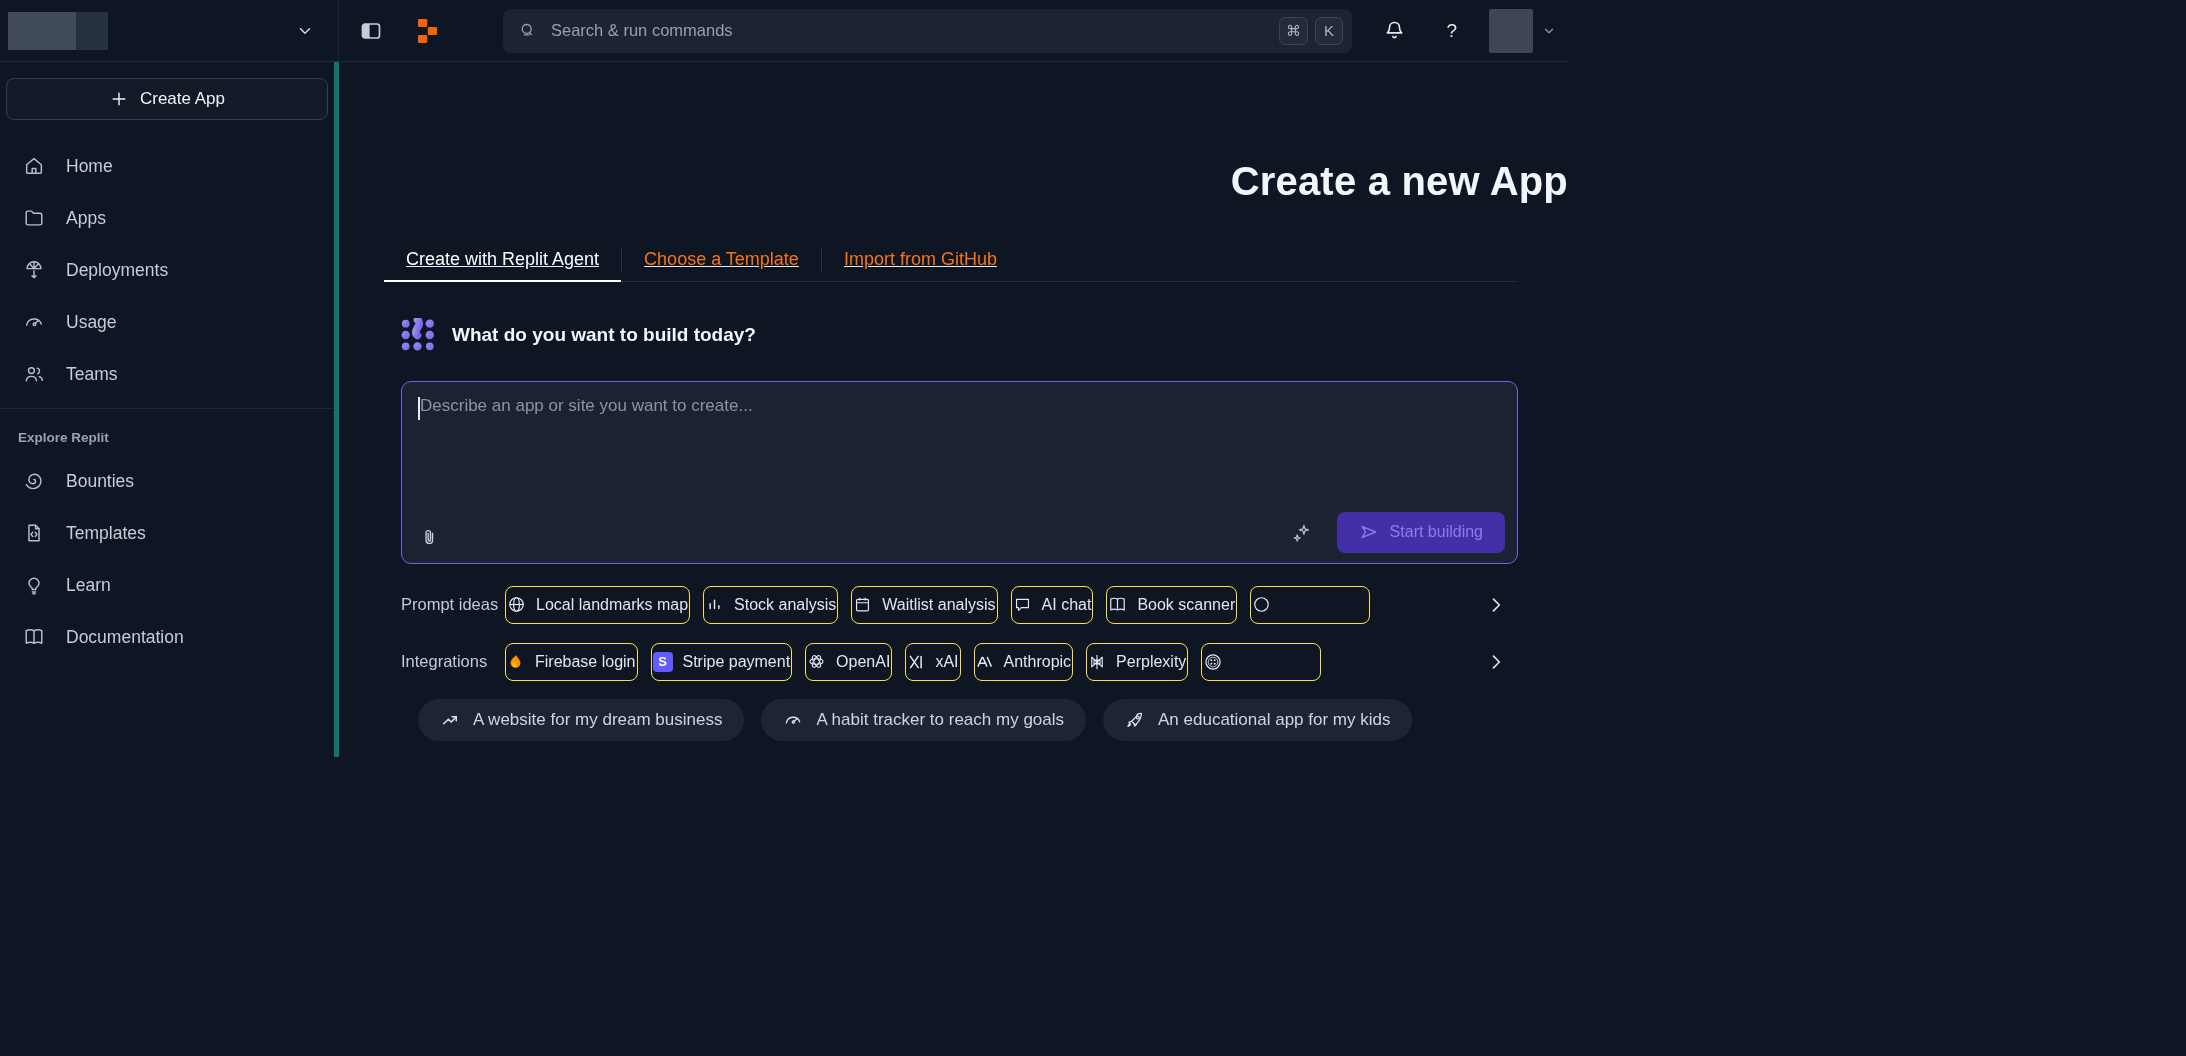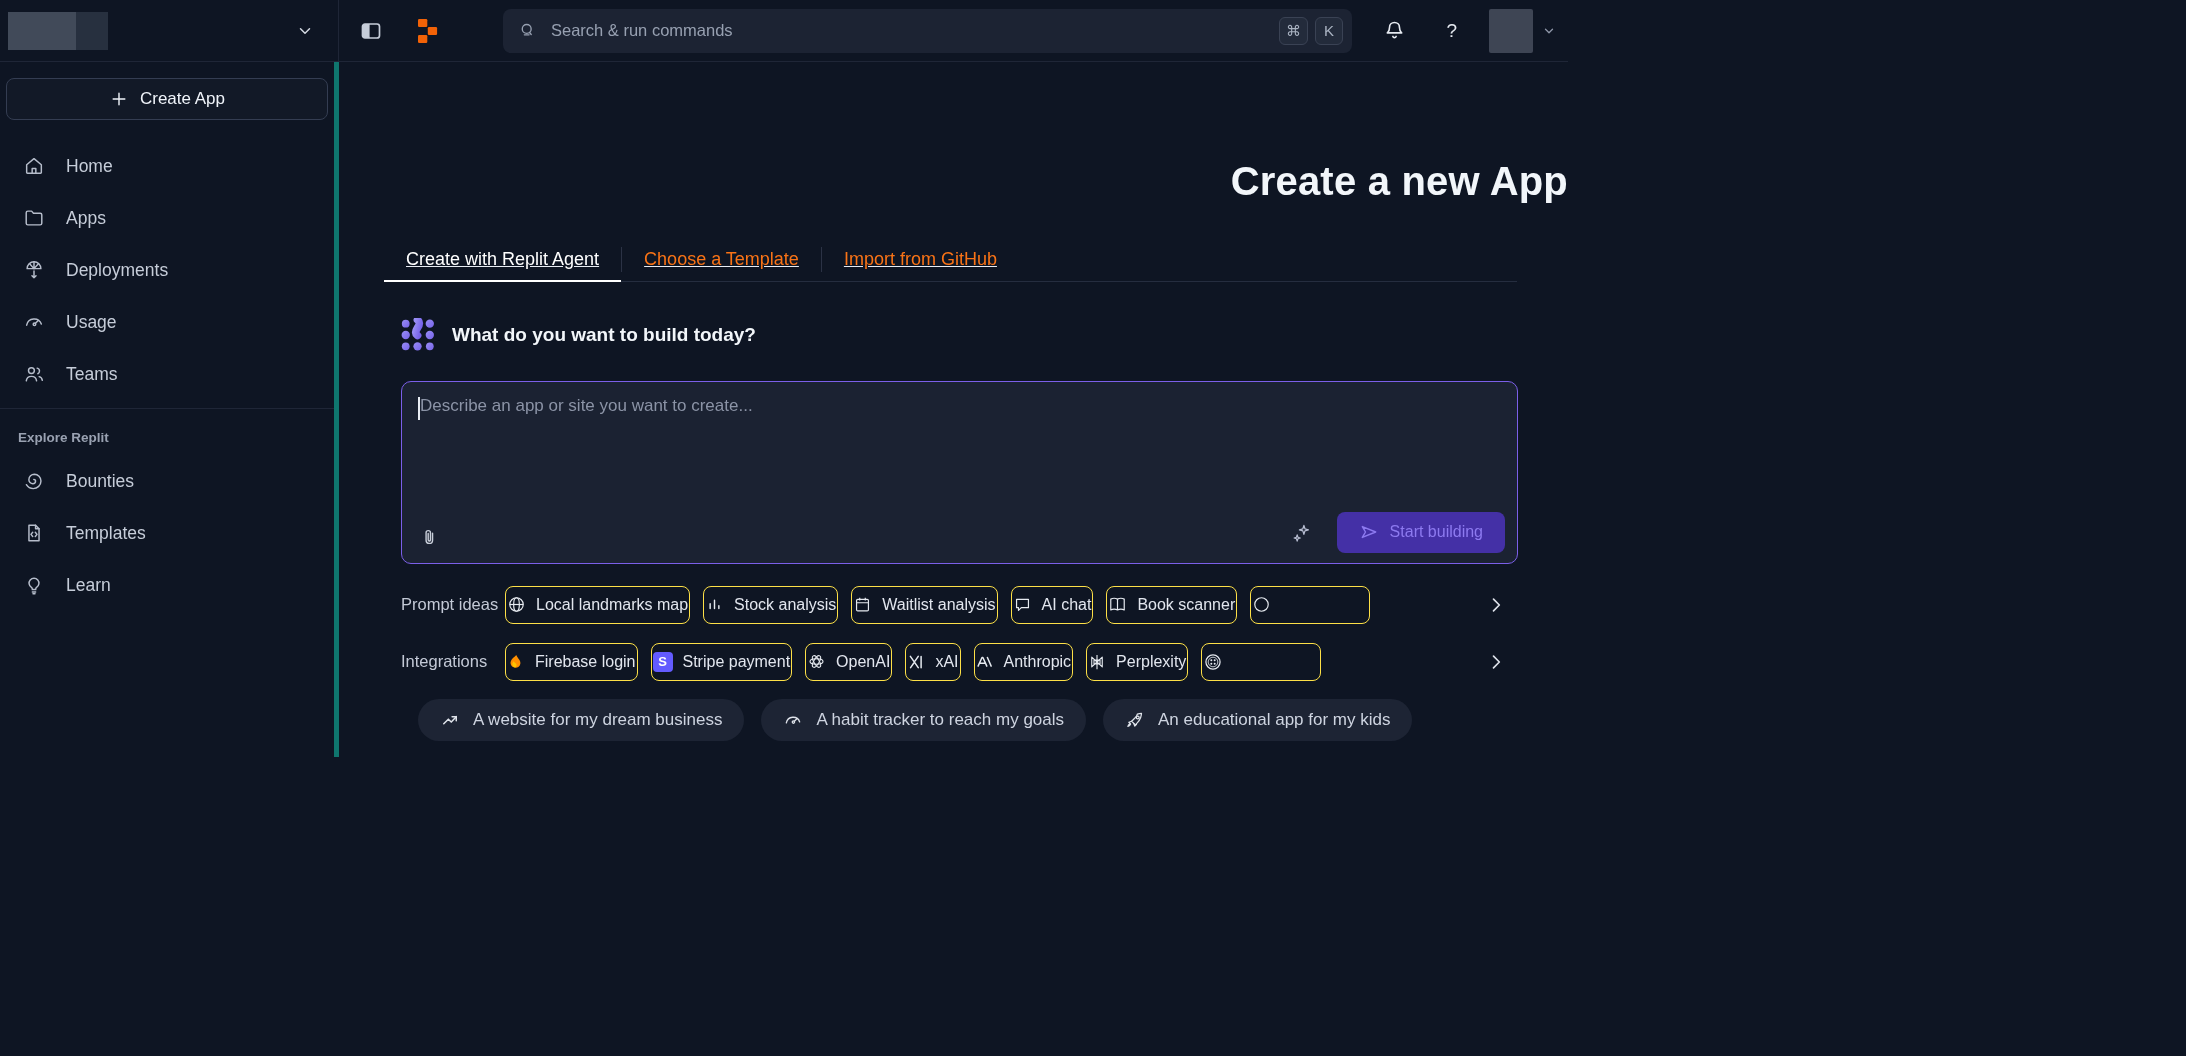--- a/index.html
+++ b/index.html
@@ -249,20 +249,29 @@
     </div>
     <div class="nav-item">
       <span class="nicon">
         <svg width="22" height="22" viewBox="0 0 24 24" fill="none" stroke="currentColor" stroke-width="1.6" stroke-linecap="round">
           <path d="M9.2 14.6a5.4 5.4 0 1 1 5.6 0c-.8.5-1 1.3-1 2.2h-3.6c0-.9-.2-1.7-1-2.2z"></path>
           <path d="M10.2 19.6h3.6M10.9 21.6h2.2"></path>
         </svg>
       </span>
       <span>Learn</span>
     </div>
+    <div class="nav-item">
+      <span class="nicon">
+        <svg width="22" height="22" viewBox="0 0 24 24" fill="none" stroke="currentColor" stroke-width="1.6" stroke-linecap="round" stroke-linejoin="round">
+          <path d="M3.5 5.2c2.8-1.4 5.7-1.4 8.5 0 2.8-1.4 5.7-1.4 8.5 0v13.6c-2.8-1.4-5.7-1.4-8.5 0-2.8-1.4-5.7-1.4-8.5 0z"></path>
+            <path d="M12 5.2v13.6"></path>
+        </svg>
+      </span>
+      <span>Documentation</span>
+    </div>
   </div>
 </nav>
 
 <main class="main">
   <h1 class="page-title">Create a new App</h1>
 
   <div class="tabs">
     <button class="tab active">Create with Replit Agent</button>
     <div class="tab-sep"></div>
     <button class="tab">Choose a Template</button>

